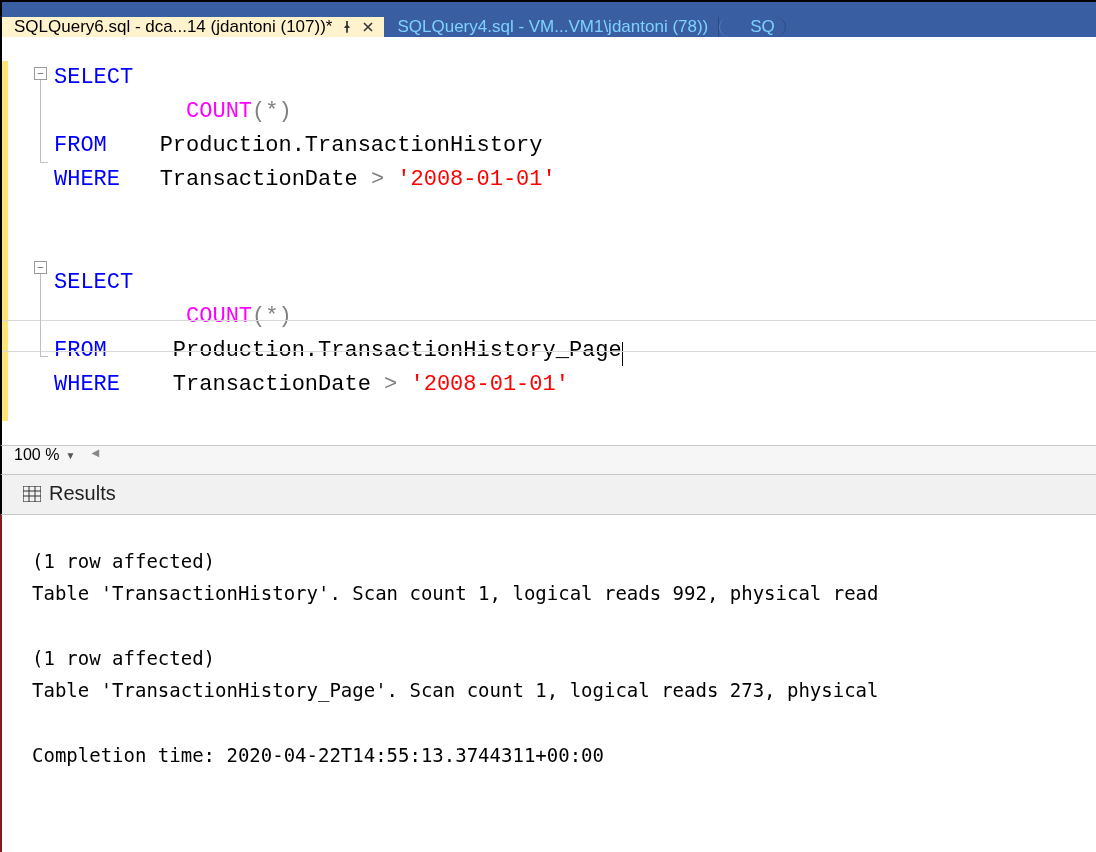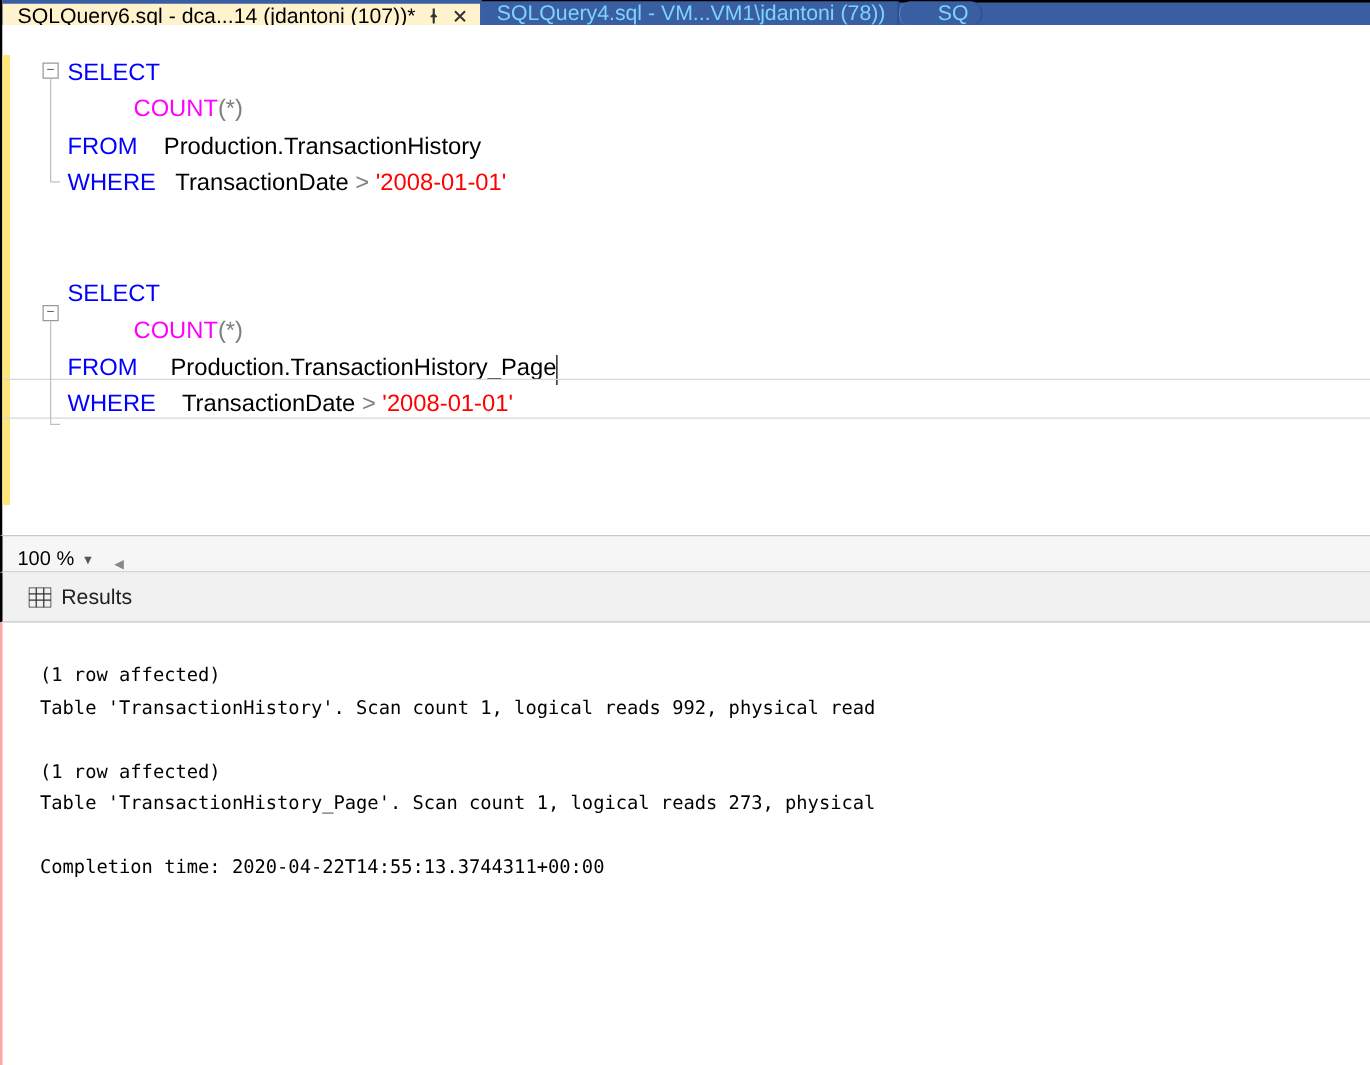--- a/index.html
+++ b/index.html
@@ -10,22 +10,22 @@
     background: #fff;
     width: 1096px;
     height: 852px;
     overflow: hidden;
     display: flex;
     flex-direction: column;
   }
   .tab-bar {
     display: flex;
     background: #3a5ea2;
-    height: 20px;
-    align-items: center;
+    height: 37px;
+    align-items: flex-end;
     border-left: 2px solid #000;
     border-top: 2px solid #000;
   }
   .tab {
     display: flex;
     align-items: center;
     padding: 0 10px 0 12px;
     font-size: 17px;
     white-space: nowrap;
     cursor: pointer;
@@ -56,22 +56,22 @@
   }
   .editor {
     display: flex;
     padding: 24px 0 24px 0;
     background: #fff;
   }
   .change-gutter { width: 6px; background: #ffe47a; }
   .margin-gutter { width: 24px; }
   .fold-gutter { width: 22px; position: relative; }
   .code-area {
-    font-family: Liberation Sans, sans-serif;
-    font-size: 19px;
+    font-family: Liberation Mono, monospace;
+    font-size: 22px;
     line-height: 1.55;
     white-space: pre;
   }
   .kw { color: #0000ff; }
   .fn { color: #ff00ff; }
   .pn { color: #808080; }
   .str { color: #ff0000; }
   .op { color: #808080; }
   .txt { color: #000; }
   .foldbox {
@@ -114,21 +114,21 @@
     border-left: 1px solid #000;
     height: 24px;
     vertical-align: text-bottom;
     margin-bottom: -3px;
   }
   .zoom-bar {
     height: 30px;
     border-top: 1px solid #c9c9c9;
     border-bottom: 1px solid #c9c9c9;
     display: flex;
-    align-items: flex-end;
+    align-items: flex-start;
     background: #f6f6f6;
     border-left: 2px solid #000;
   }
   .zoom-select {
     display: flex;
     align-items: center;
     padding: 0 6px 0 12px;
     font-size: 16px;
     gap: 6px;
     cursor: pointer;
@@ -152,45 +152,45 @@
     background: #f1f1f1;
     border-bottom: 1px solid #c9c9c9;
     padding-left: 6px;
     border-left: 2px solid #000;
   }
   .res-tab {
     display: flex;
     align-items: center;
     gap: 8px;
     padding: 8px 14px;
-    font-size: 17px;
+    font-size: 20px;
     color: #222;
     cursor: pointer;
     border: 1px solid transparent;
   }
   .res-tab.active {
     background: #fff;
     border: 1px solid #c9c9c9;
     border-bottom: 1px solid #fff;
     margin-bottom: -1px;
   }
   .res-icon {
     display: inline-flex;
     width: 18px; height: 16px;
   }
   .messages-pane {
     flex: 1 1 auto;
     padding: 30px 10px 10px 30px;
     font-family: Consolas, monospace;
-    font-size: 15px;
+    font-size: 19px;
     line-height: 1.7;
     white-space: pre;
     color: #000;
     overflow: hidden;
-    border-left: 2px solid #fca5a5;
+    border-left: 2px solid #7f1d1d;
   }
   .editor-outer { position: relative; }
 </style>
 </head>
 <body>
 
 <div class="tab-bar">
   <div class="tab active">
     <span>SQLQuery6.sql - dca...14 (jdantoni (107))*</span>
     <span class="pin">

